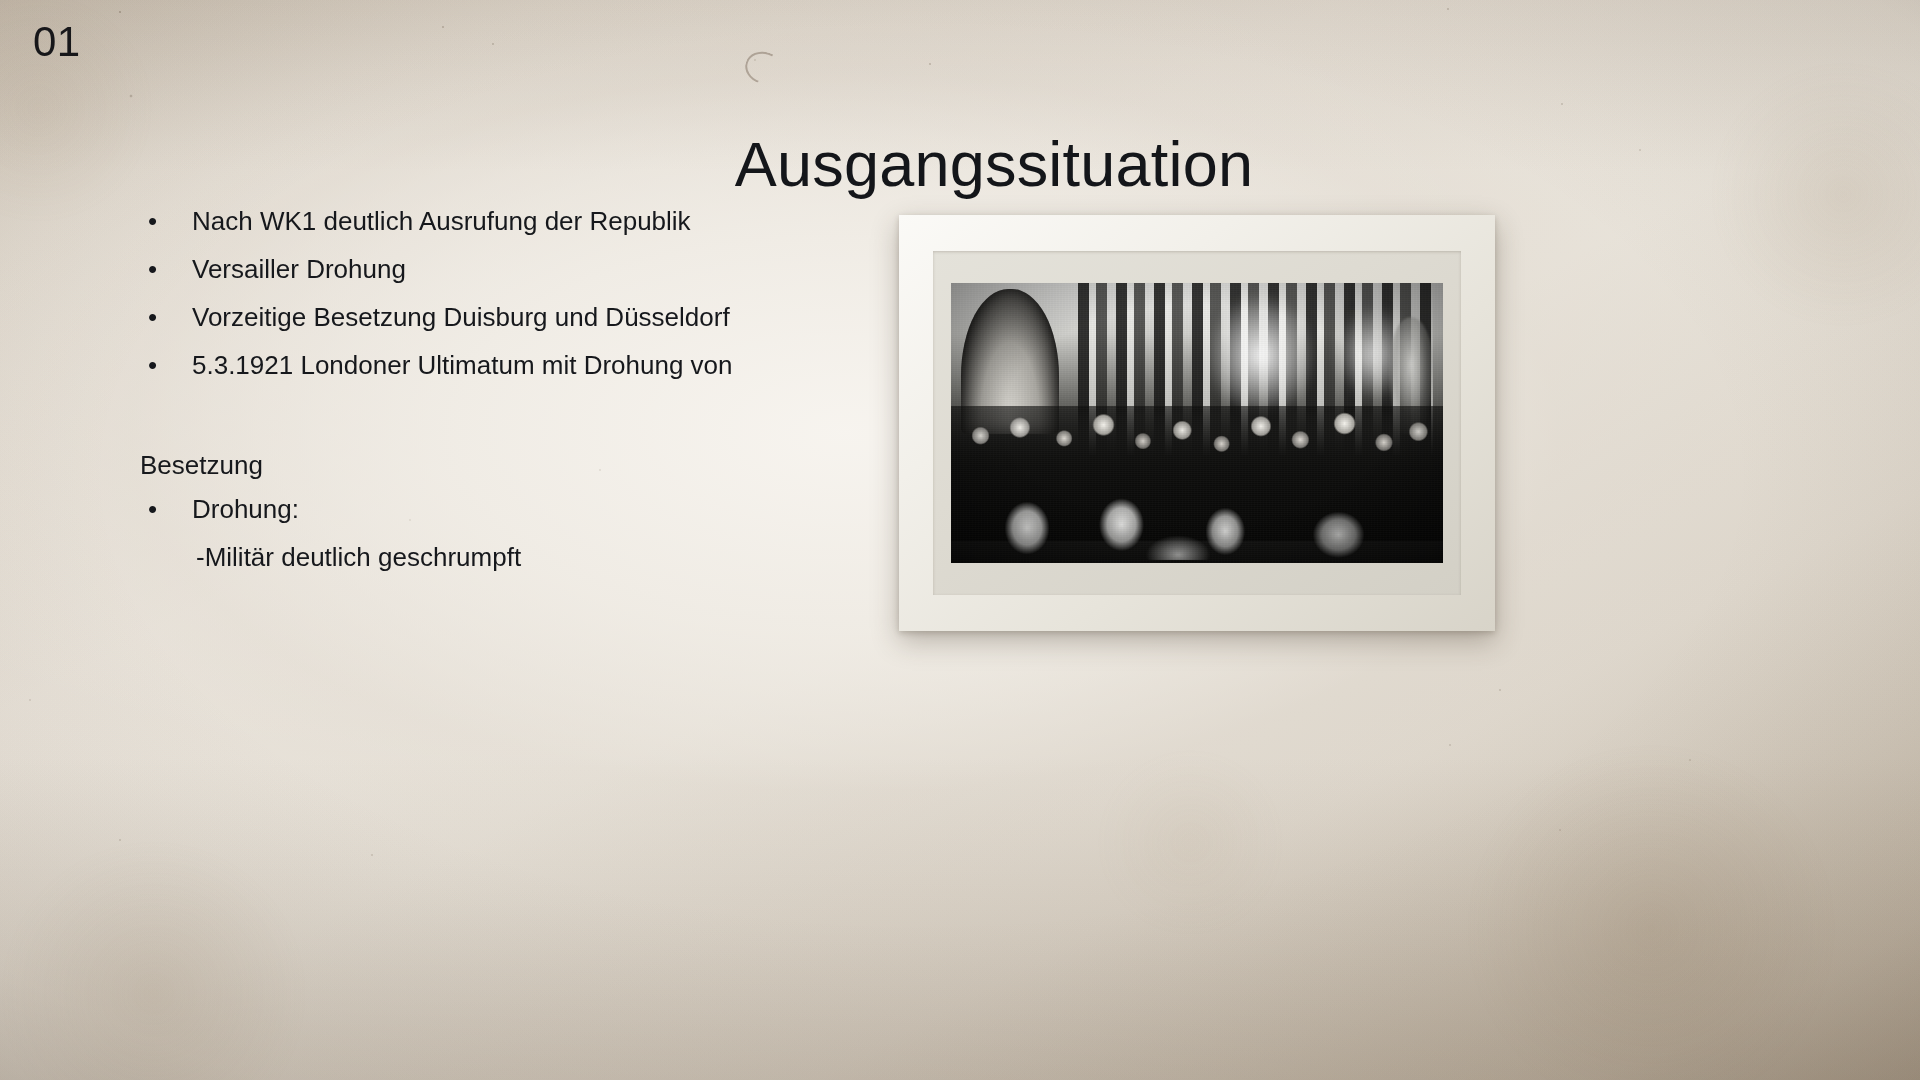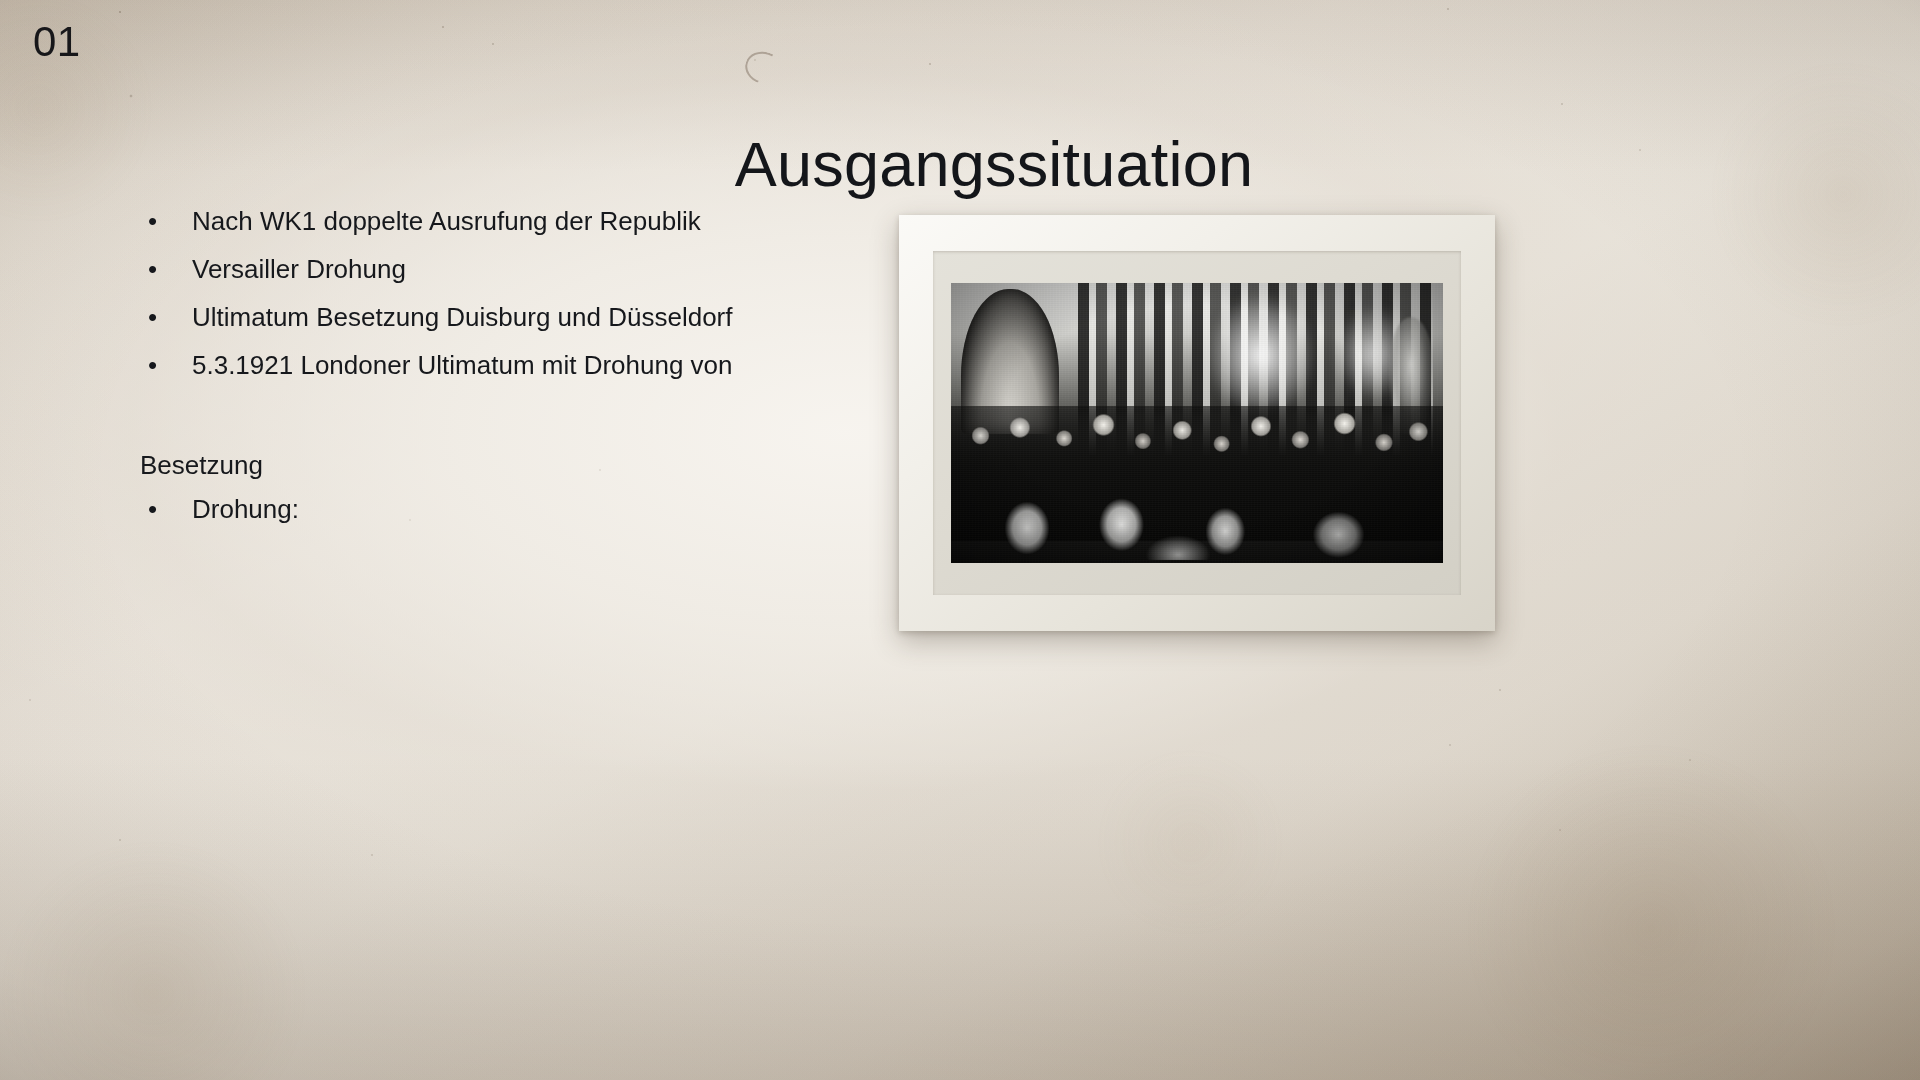--- a/index.html
+++ b/index.html
@@ -295,50 +295,51 @@
   <div class="bg-vignette"></div>
 
   <div class="slide-number">01</div>
 
   <h1 class="slide-title">Ausgangssituation</h1>
 
   <div class="body-block">
 
     <div class="bullet-row">
       <span class="bullet-mark">•</span>
-      <span class="bullet-text">Nach WK1 doppelte Ausrufung der Republik</span>
+      <span class="bullet-text">Nach WK1 deutlich Ausrufung der Republik</span>
     </div>
 
     <div class="bullet-row">
       <span class="bullet-mark">•</span>
       <span class="bullet-text">Versailler Drohung</span>
     </div>
 
     <div class="bullet-row">
       <span class="bullet-mark">•</span>
-      <span class="bullet-text">Ultimatum Besetzung Duisburg und Düsseldorf</span>
+      <span class="bullet-text">Vorzeitige Besetzung Duisburg und Düsseldorf</span>
     </div>
 
     <div class="bullet-row">
       <span class="bullet-mark">•</span>
       <span class="bullet-text">5.3.1921 Londoner Ultimatum mit Drohung von</span>
     </div>
 
     <div class="cont-row">
       <span class="indent"></span>
       <span>Besetzung</span>
     </div>
 
     <div class="bullet-row spacer-before">
       <span class="bullet-mark">•</span>
       <span class="bullet-text">Drohung:</span>
     </div>
 
     <div class="sub-row">
       <span class="indent"></span>
+      <span>-Militär deutlich geschrumpft</span>
     </div>
 
 
   </div>
 
   <div class="photo-frame">
     <div class="photo-mat">
       <div class="photo-img">
         <div class="ph-hall"></div>
         <div class="ph-arch"></div>

